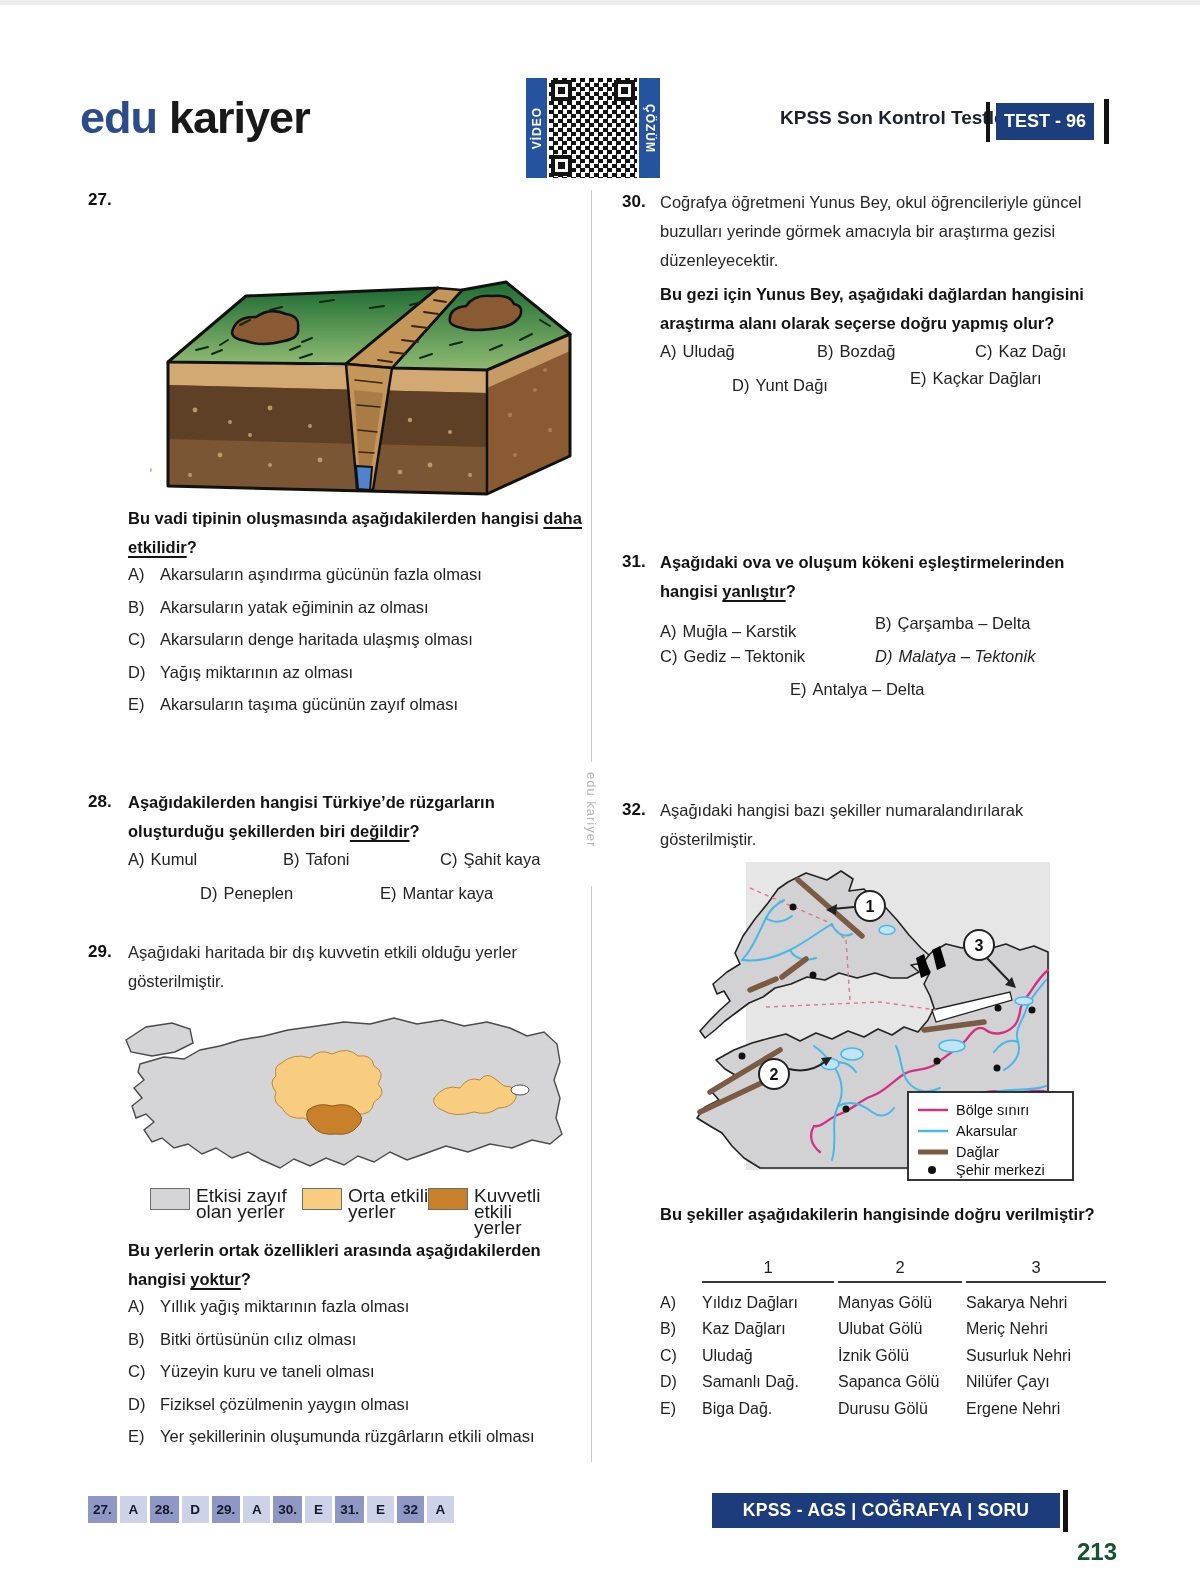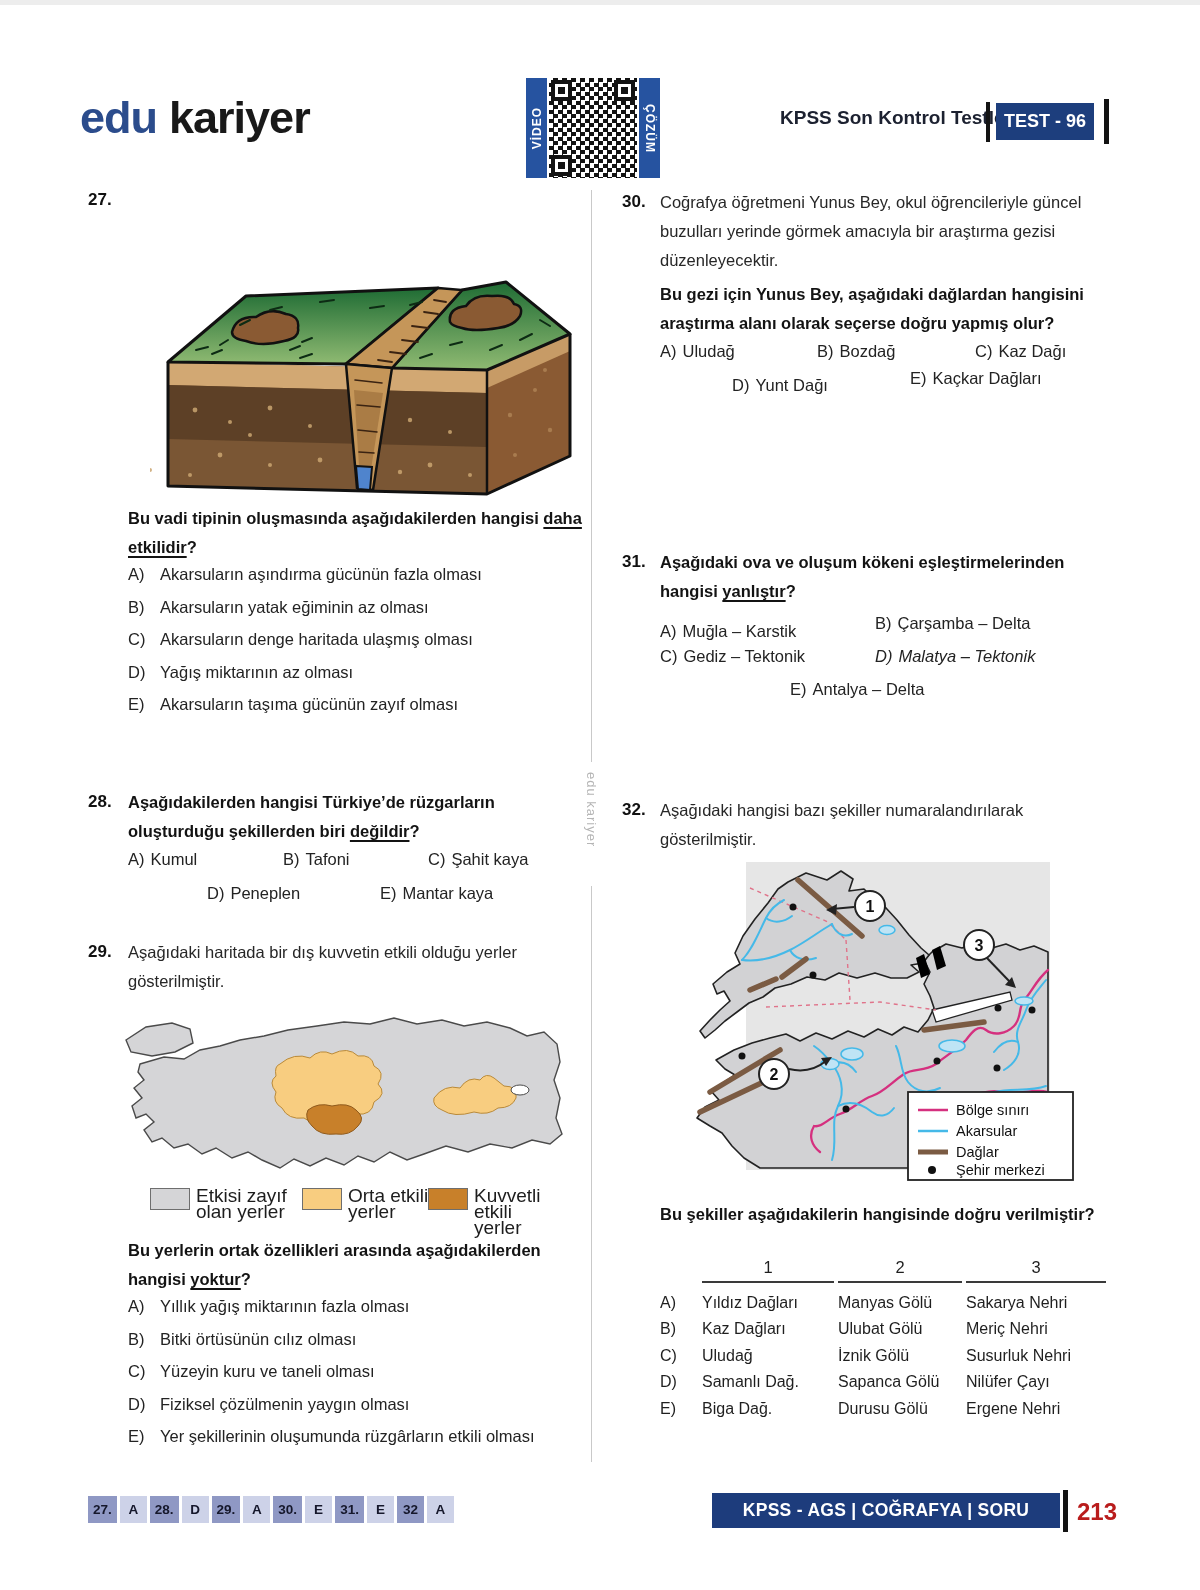--- a/index.html
+++ b/index.html
@@ -52,21 +52,21 @@
   .qtable .hd0{border-bottom:none;}
   .qtable .cell{padding:4.5px 0 4px 0;white-space:nowrap;}
 
   
   .ak{display:flex;}
   .ak div{min-width:27px;height:27px;line-height:27px;text-align:center;font-weight:bold;
           font-size:13.5px;color:#15172b;margin-right:3px;padding:0 5px;box-sizing:border-box;}
   .ak .n{background:#8f98c4;} .ak .a{background:#cdd2e8;}
   .banner{background:#1d3c7c;color:#fff;font-weight:bold;font-size:17.5px;text-align:center;
           line-height:35px;letter-spacing:.3px;}
-  .pageno{font-size:24px;font-weight:bold;color:#b91c1c;}
+  .pageno{font-size:24px;font-weight:bold;color:#14532d;margin-top:40px;}
 </style>
 </head>
 <body>
 
 <div class="page">
 
   <div class="abs logo" style="left:80px;top:92px;">
     <span class="edu">edu</span><span class="kar">kariyer</span>
   </div>
 
@@ -210,22 +210,22 @@
       </div>
   </div>
 
   <div class="abs qnum" style="left:88px;top:792px;">28.</div>
   <div class="abs qstem" style="left:128px;top:788px;width:455px;">
     <span>Aşağıdakilerden hangisi Türkiye’de rüzgarların oluşturduğu şekillerden biri </span><span class="u">değildir</span><span>?</span>
   </div>
   <div class="abs" style="left:128px;top:850px;width:450px;height:66px;">
     <span class="io" style="left:0;top:0;"><b>A)</b><span>Kumul</span></span>
     <span class="io" style="left:155px;top:0;"><b>B)</b><span>Tafoni</span></span>
-    <span class="io" style="left:300px;top:0;"><b>C)</b><span>Şahit kaya</span></span>
-    <span class="io" style="left:72px;top:34px;margin-left:7px;"><b>D)</b><span>Peneplen</span></span>
+    <span class="io" style="left:312px;top:0;"><b>C)</b><span>Şahit kaya</span></span>
+    <span class="io" style="left:72px;top:34px;"><b>D)</b><span>Peneplen</span></span>
     <span class="io" style="left:252px;top:34px;"><b>E)</b><span>Mantar kaya</span></span>
   </div>
 
   <div class="abs qnum" style="left:88px;top:942px;">29.</div>
   <div class="abs qtext" style="left:128px;top:938px;width:465px;">Aşağıdaki haritada bir dış kuvvetin etkili olduğu yerler gösterilmiştir.</div>
 
   <svg class="abs" style="left:112px;top:1002px;" width="455" height="182" viewBox="0 0 455 182">
 
     <polygon points="14,38 34,25 60,21 78,27 81,41 63,50 40,54 19,50" fill="#d5d5d7" stroke="#4a4a4a" stroke-width="1.4"></polygon>
 

